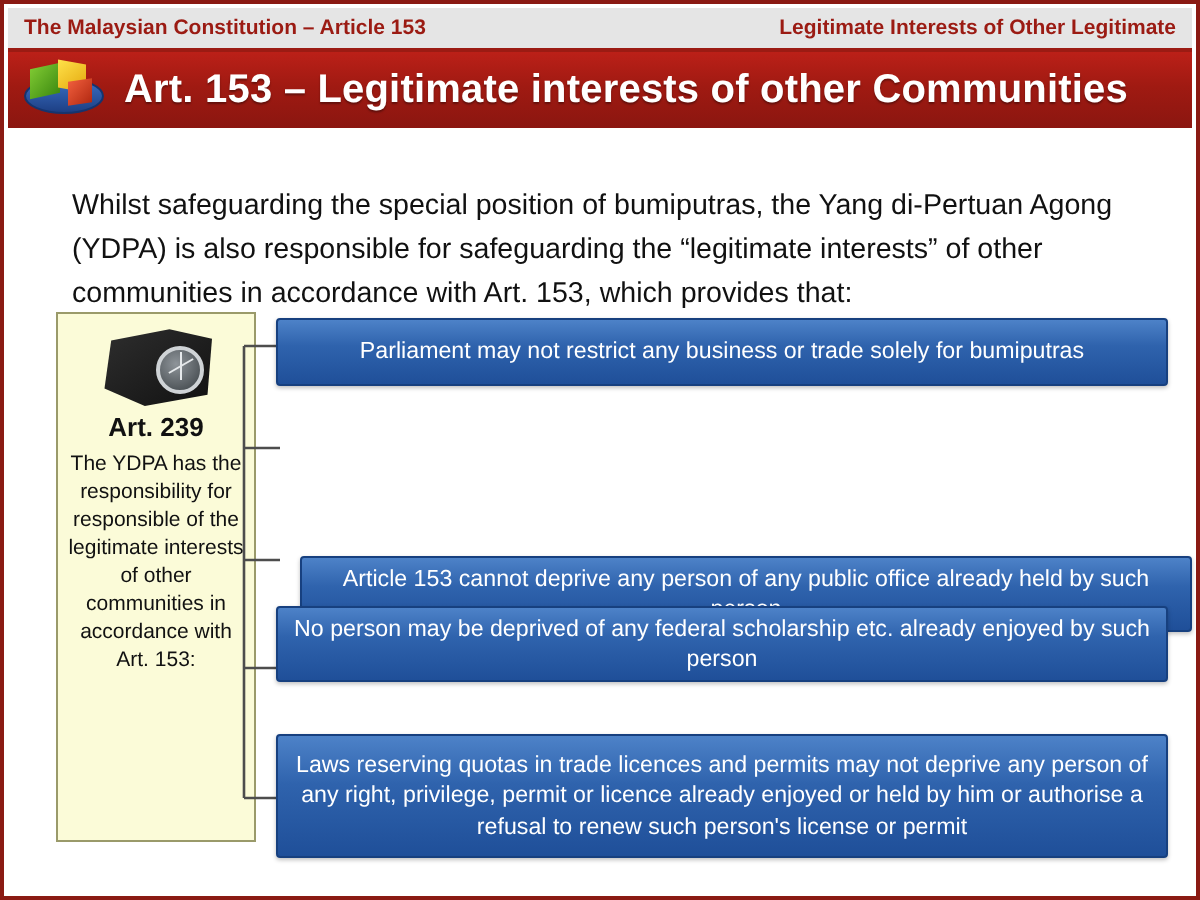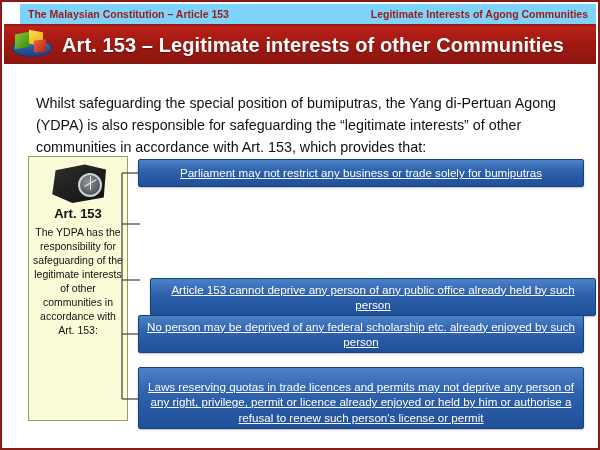--- a/index.html
+++ b/index.html
@@ -21,27 +21,26 @@
     border: 2px solid #8a1a13;
     background: #ffffff;
   }
   
   .top-bar {
     position: absolute;
     top: 2px;
     left: 2px;
     right: 2px;
     height: 20px;
-    background: #7dd3fc;
+    background: #e5e5e5;
     display: flex;
     align-items: center;
     justify-content: space-between;
     padding: 0 8px;
     box-sizing: border-box;
-    margin-left: 16px;
   }
   .top-bar span {
     color: #9b1b13;
     font-size: 10.5px;
     font-weight: bold;
     white-space: nowrap;
   }
   .top-rule {
     position: absolute;
     top: 22px;
@@ -203,60 +202,59 @@
     border: 1px solid #17407f;
     border-radius: 2px;
     box-sizing: border-box;
     color: #ffffff;
     font-size: 11.6px;
     line-height: 1.32;
     text-align: center;
     display: flex;
     align-items: center;
     justify-content: center;
-    padding: 3px 8px;
+    padding: 16px 8px;
     box-shadow: 0 1px 2px rgba(0,0,0,0.25);
-    text-decoration: underline;
   }
   .item-0 { top: 157px; height: 28px; }
   .item-1 { top: 208px; height: 28px; }
   .item-2 { top: 276px; height: 38px; margin-left: 12px; }
-  .item-3 { top: 313px; height: 38px; }
-  .item-4 { top: 365px; height: 62px; align-items: flex-end; }
+  .item-3 { top: 301px; height: 38px; }
+  .item-4 { top: 365px; height: 62px; }
 </style>
 </head>
 <body>
 
 <div class="slide">
 
   <div class="top-bar">
     <span>The Malaysian Constitution – Article 153</span>
-    <span>Legitimate Interests of Agong Communities</span>
+    <span>Legitimate Interests of Other Legitimate</span>
   </div>
   <div class="top-rule"></div>
 
   <div class="title-banner">
     <div class="logo">
       <div class="disc"></div>
       <div class="cube-g"></div>
       <div class="cube-y"></div>
       <div class="cube-r"></div>
     </div>
     <div class="title-text">Art. 153 – Legitimate interests of other Communities</div>
   </div>
 
   <div class="intro">Whilst safeguarding the special position of bumiputras, the Yang di-Pertuan Agong (YDPA) is also responsible for safeguarding the “legitimate interests” of other communities in accordance with Art. 153, which provides that:</div>
 
   <div class="left-box">
     <div class="emblem">
       <div class="shape"></div>
       <div class="wheel"></div>
     </div>
-    <div class="left-title">Art. 153</div>
-    <div class="left-body">The YDPA has the responsibility for safeguarding of the legitimate interests of other communities in accordance with Art. 153:</div>
+    <div class="left-title">Art. 239</div>
+    <div class="left-body">The YDPA has the responsibility for responsible of the legitimate interests of other communities in accordance with Art. 153:</div>
   </div>
 
   <svg class="connector-svg" viewBox="0 0 34 280" preserveAspectRatio="none">
     <line x1="2" y1="21" x2="2" y2="247" stroke="#4d4d4d" stroke-width="1.3"></line>
     <line x1="2" y1="21" x2="20" y2="21" stroke="#4d4d4d" stroke-width="1.3"></line>
     <line x1="2" y1="72" x2="20" y2="72" stroke="#4d4d4d" stroke-width="1.3"></line>
     <line x1="2" y1="128" x2="20" y2="128" stroke="#4d4d4d" stroke-width="1.3"></line>
     <line x1="2" y1="182" x2="20" y2="182" stroke="#4d4d4d" stroke-width="1.3"></line>
     <line x1="2" y1="247" x2="20" y2="247" stroke="#4d4d4d" stroke-width="1.3"></line>
   </svg>

